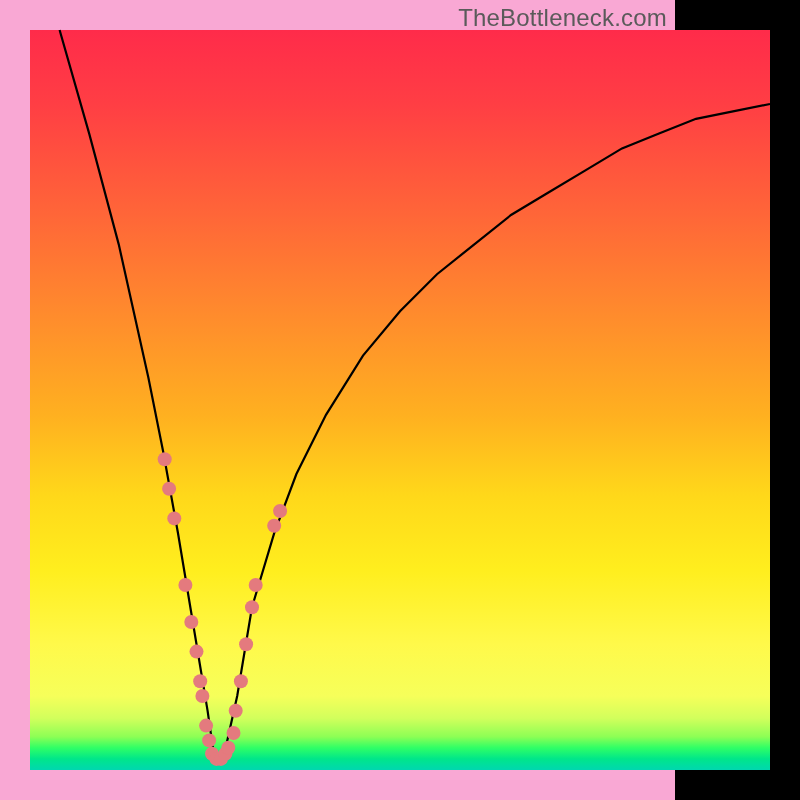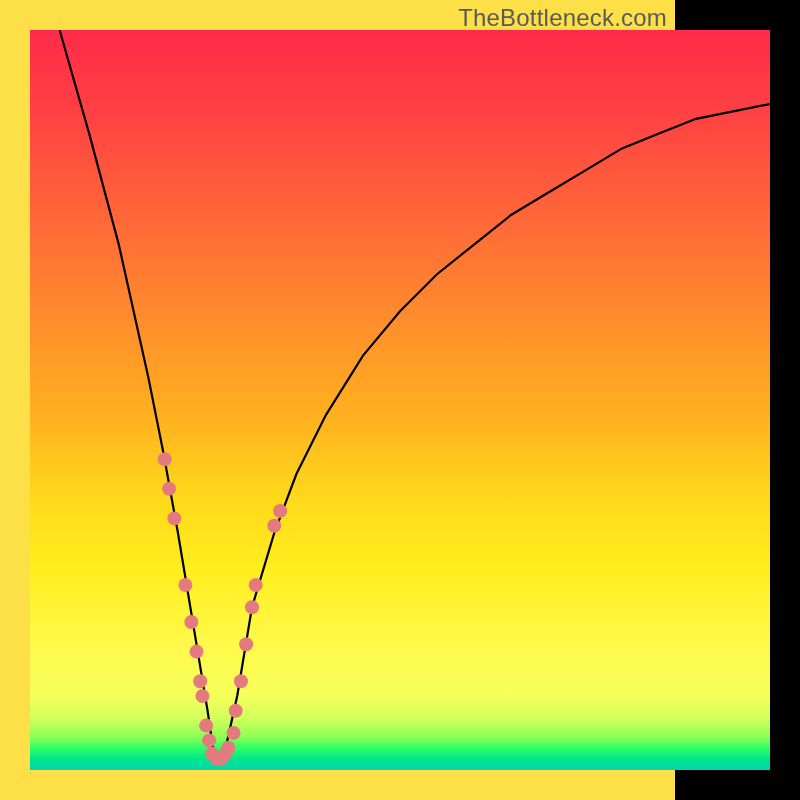--- a/index.html
+++ b/index.html
@@ -9,21 +9,21 @@
     height: 800px;
     overflow: hidden;
     background: #000;
     font-family: Arial, Helvetica, sans-serif;
   }
   .frame {
     position: absolute;
     left: 0; top: 0;
     width: 675px;
     height: 800px;
-    background: #fde047;
+    background: #f9a8d4;
   }
   .plot-area {
     position: absolute;
     left: 30px;
     top: 30px;
     width: 740px;
     height: 740px;
     
     background: linear-gradient(
       to bottom,

